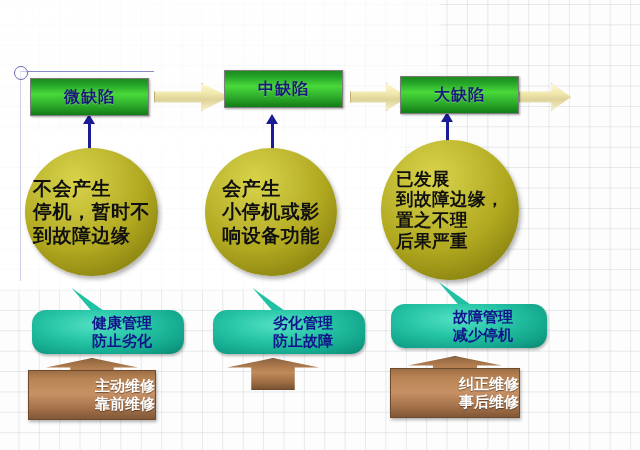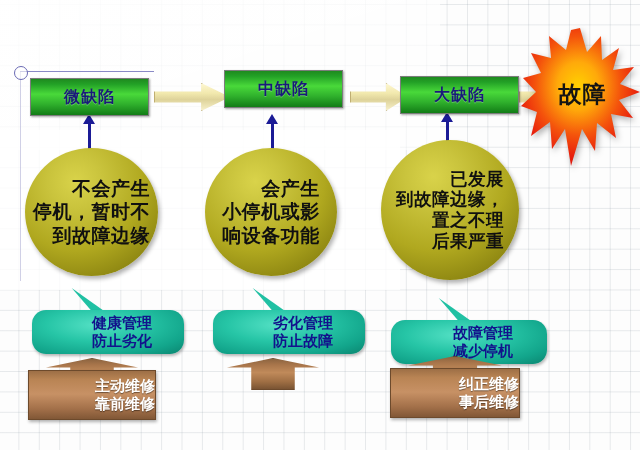--- a/index.html
+++ b/index.html
@@ -92,21 +92,21 @@
   
   .ellipse{
     position:absolute;border-radius:50%;
     background:
       radial-gradient(circle at 38% 26%, #d9d34a 0%, #c9c33c 22%, #b0a81f 55%, #8e8712 80%, #6e690d 100%);
     box-shadow:2px 3px 4px rgba(0,0,0,0.30);
     display:flex;align-items:center;justify-content:center;
     z-index:5;
   }
   .ellipse .etext{
-    text-align:right;color:#101010;font-weight:bold;
+    text-align:left;color:#101010;font-weight:bold;
     font-size:19px;line-height:1.22;letter-spacing:0.5px;
   }
   .ellipse .etext.small{font-size:17.5px;line-height:1.18;}
   #el1{left:25px;top:148px;width:133px;height:128px;}
   #el2{left:205px;top:148px;width:132px;height:128px;}
   #el3{left:381px;top:140px;width:138px;height:140px;}
 
   
   .teal{
     position:absolute;z-index:6;
@@ -122,21 +122,21 @@
     text-align:center;color:#12128c;font-weight:bold;font-size:15px;line-height:1.22;
   }
   .teal .tail{
     position:absolute;width:46px;height:30px;top:-10px;
     background:linear-gradient(to bottom,#1fbfa2,#21c2a4);
   }
   #tl1{left:32px;top:298px;width:124px;height:56px;}
   #tl1 .tail{left:36px;clip-path:polygon(100% 100%,8% 0,62% 96%);}
   #tl2{left:213px;top:298px;width:124px;height:56px;}
   #tl2 .tail{left:36px;clip-path:polygon(100% 100%,8% 0,62% 96%);}
-  #tl3{left:391px;top:308px;width:128px;height:56px;}
+  #tl3{left:391px;top:292px;width:128px;height:56px;}
   #tl3 .tail{left:44px;clip-path:polygon(100% 100%,8% 0,62% 96%);}
 
   
   .brown{
     position:absolute;z-index:6;
     background:linear-gradient(to bottom,#8c6440 0%,#a9764b 20%,#c08a5a 45%,#a06f44 75%,#7a5433 100%);
     border:1px solid #6d4a2c;
     box-shadow:1px 2px 3px rgba(0,0,0,0.28);
     display:flex;align-items:flex-end;justify-content:center;
     clip-path:polygon(33% 100%,33% 30%,14% 30%,50% 0,86% 30%,67% 30%,67% 100%);
@@ -193,37 +193,20 @@
   <div class="gbox" id="gb1">
     <span>微缺陷</span>
   </div>
   <div class="gbox" id="gb2">
     <span>中缺陷</span>
   </div>
   <div class="gbox" id="gb3">
     <span>大缺陷</span>
   </div>
 
-  <div id="starburst">
-    <svg width="119" height="140" viewBox="0 0 119 140">
-      <defs>
-        <radialGradient id="burstGrad" cx="48%" cy="42%" r="62%">
-          <stop offset="0%" stop-color="#ffd000"></stop>
-          <stop offset="28%" stop-color="#ffa90a"></stop>
-          <stop offset="58%" stop-color="#f4530c"></stop>
-          <stop offset="82%" stop-color="#e8200d"></stop>
-          <stop offset="100%" stop-color="#d4100a"></stop>
-        </radialGradient>
-      </defs>
-      <polygon fill="url(#burstGrad)" points="59,2 66,26 80,10 81,34 98,22 92,44 113,41 99,58 119,66 98,74 112,92 90,88 95,112 76,97 74,125 61,103 50,140 44,103 31,123 29,96 10,110 16,86 0,80 15,66 2,52 20,47 10,27 30,32 28,10 45,24 50,4"></polygon>
-    </svg>
-    <div id="star-label">
-      <span>故障</span>
-    </div>
-  </div>
 
   <div class="barrow" id="ba1">
     <div class="head"></div>
       <div class="shaft" style="height:30px"></div>
   </div>
   <div class="barrow" id="ba2">
     <div class="head"></div>
       <div class="shaft" style="height:30px"></div>
   </div>
   <div class="barrow" id="ba3">

